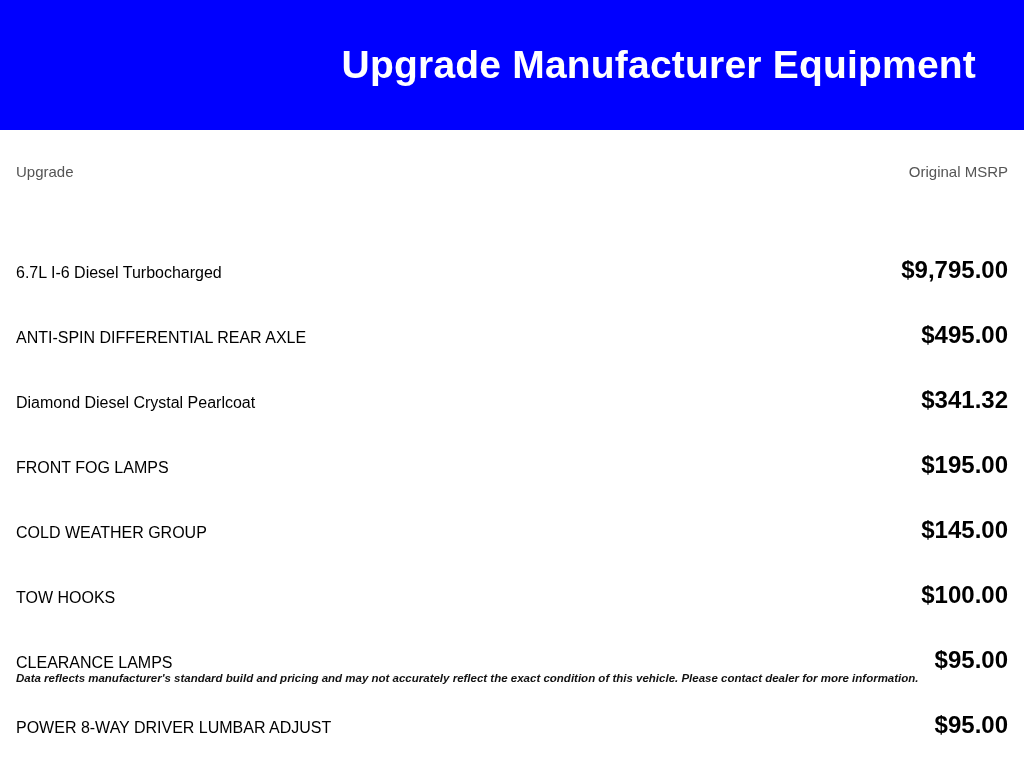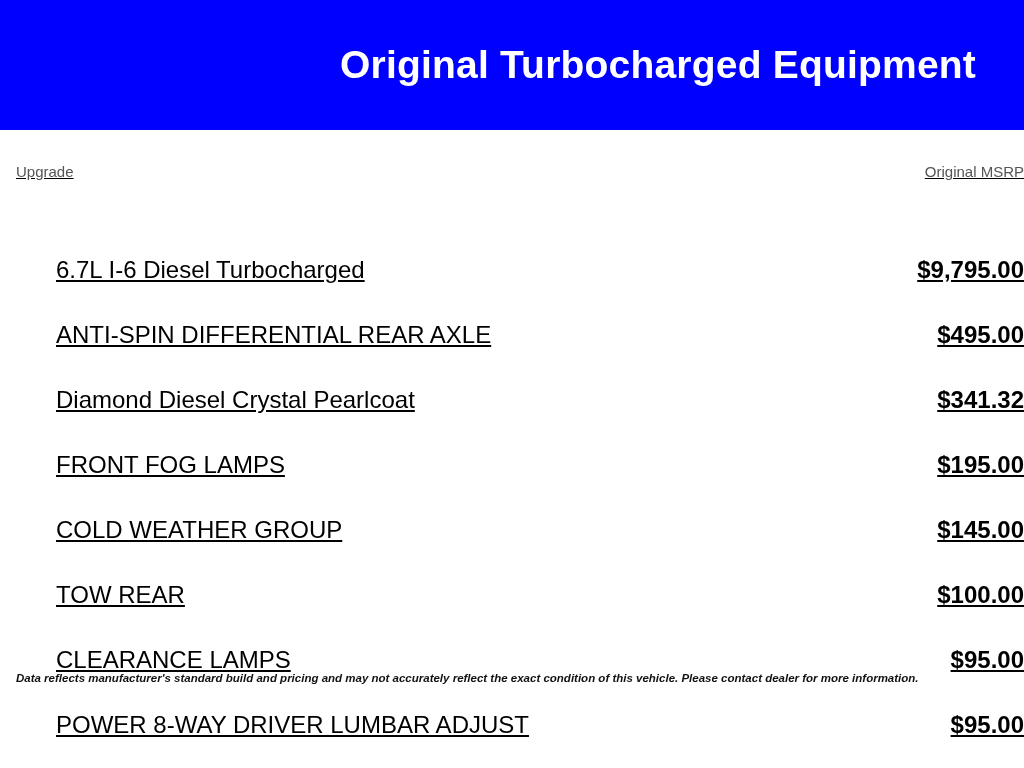--- a/index.html
+++ b/index.html
@@ -32,23 +32,22 @@
     padding-right: 48px;
   }
   .header-title {
     color: #ffffff;
     font-size: 39px;
     font-weight: bold;
     letter-spacing: 0.2px;
     line-height: 1.1;
   }
   .content {
-    padding: 0 0 0 16px;
+    padding: 0 16px 0 16px;
     box-sizing: border-box;
-    text-decoration: underline;
   }
   .col-head {
     display: flex;
     justify-content: space-between;
     align-items: baseline;
     padding-top: 33px;
     padding-bottom: 0;
   }
   .col-head span {
     font-size: 15px;
@@ -59,24 +58,23 @@
   }
   .row {
     display: flex;
     justify-content: space-between;
     align-items: baseline;
     height: 65px;
     box-sizing: border-box;
     padding-top: 14px;
   }
   .row-name {
-    font-size: 24px;
+    font-size: 16px;
     color: #000000;
     line-height: 1.2;
-    margin-left: 40px;
   }
   .row-price {
     font-size: 24px;
     font-weight: bold;
     color: #000000;
     line-height: 1.2;
     white-space: nowrap;
     margin-top: 48px;
   }
   .disclaimer {
@@ -90,21 +88,21 @@
     color: #111111;
     text-align: left;
   }
 </style>
 </head>
 <body>
 
 <div class="page">
 
   <div class="header-bar">
-    <div class="header-title">Original Turbocharged Equipment</div>
+    <div class="header-title">Upgrade Manufacturer Equipment</div>
   </div>
 
   <div class="content">
 
     <div class="col-head">
       <span>Upgrade</span>
       <span>Original MSRP</span>
     </div>
 
     <div class="rows">
@@ -128,21 +126,21 @@
         <div class="row-name">FRONT FOG LAMPS</div>
         <div class="row-price">$195.00</div>
       </div>
 
       <div class="row">
         <div class="row-name">COLD WEATHER GROUP</div>
         <div class="row-price">$145.00</div>
       </div>
 
       <div class="row">
-        <div class="row-name">TOW REAR</div>
+        <div class="row-name">TOW HOOKS</div>
         <div class="row-price">$100.00</div>
       </div>
 
       <div class="row">
         <div class="row-name">CLEARANCE LAMPS</div>
         <div class="row-price">$95.00</div>
       </div>
 
       <div class="row">
         <div class="row-name">POWER 8-WAY DRIVER LUMBAR ADJUST</div>

